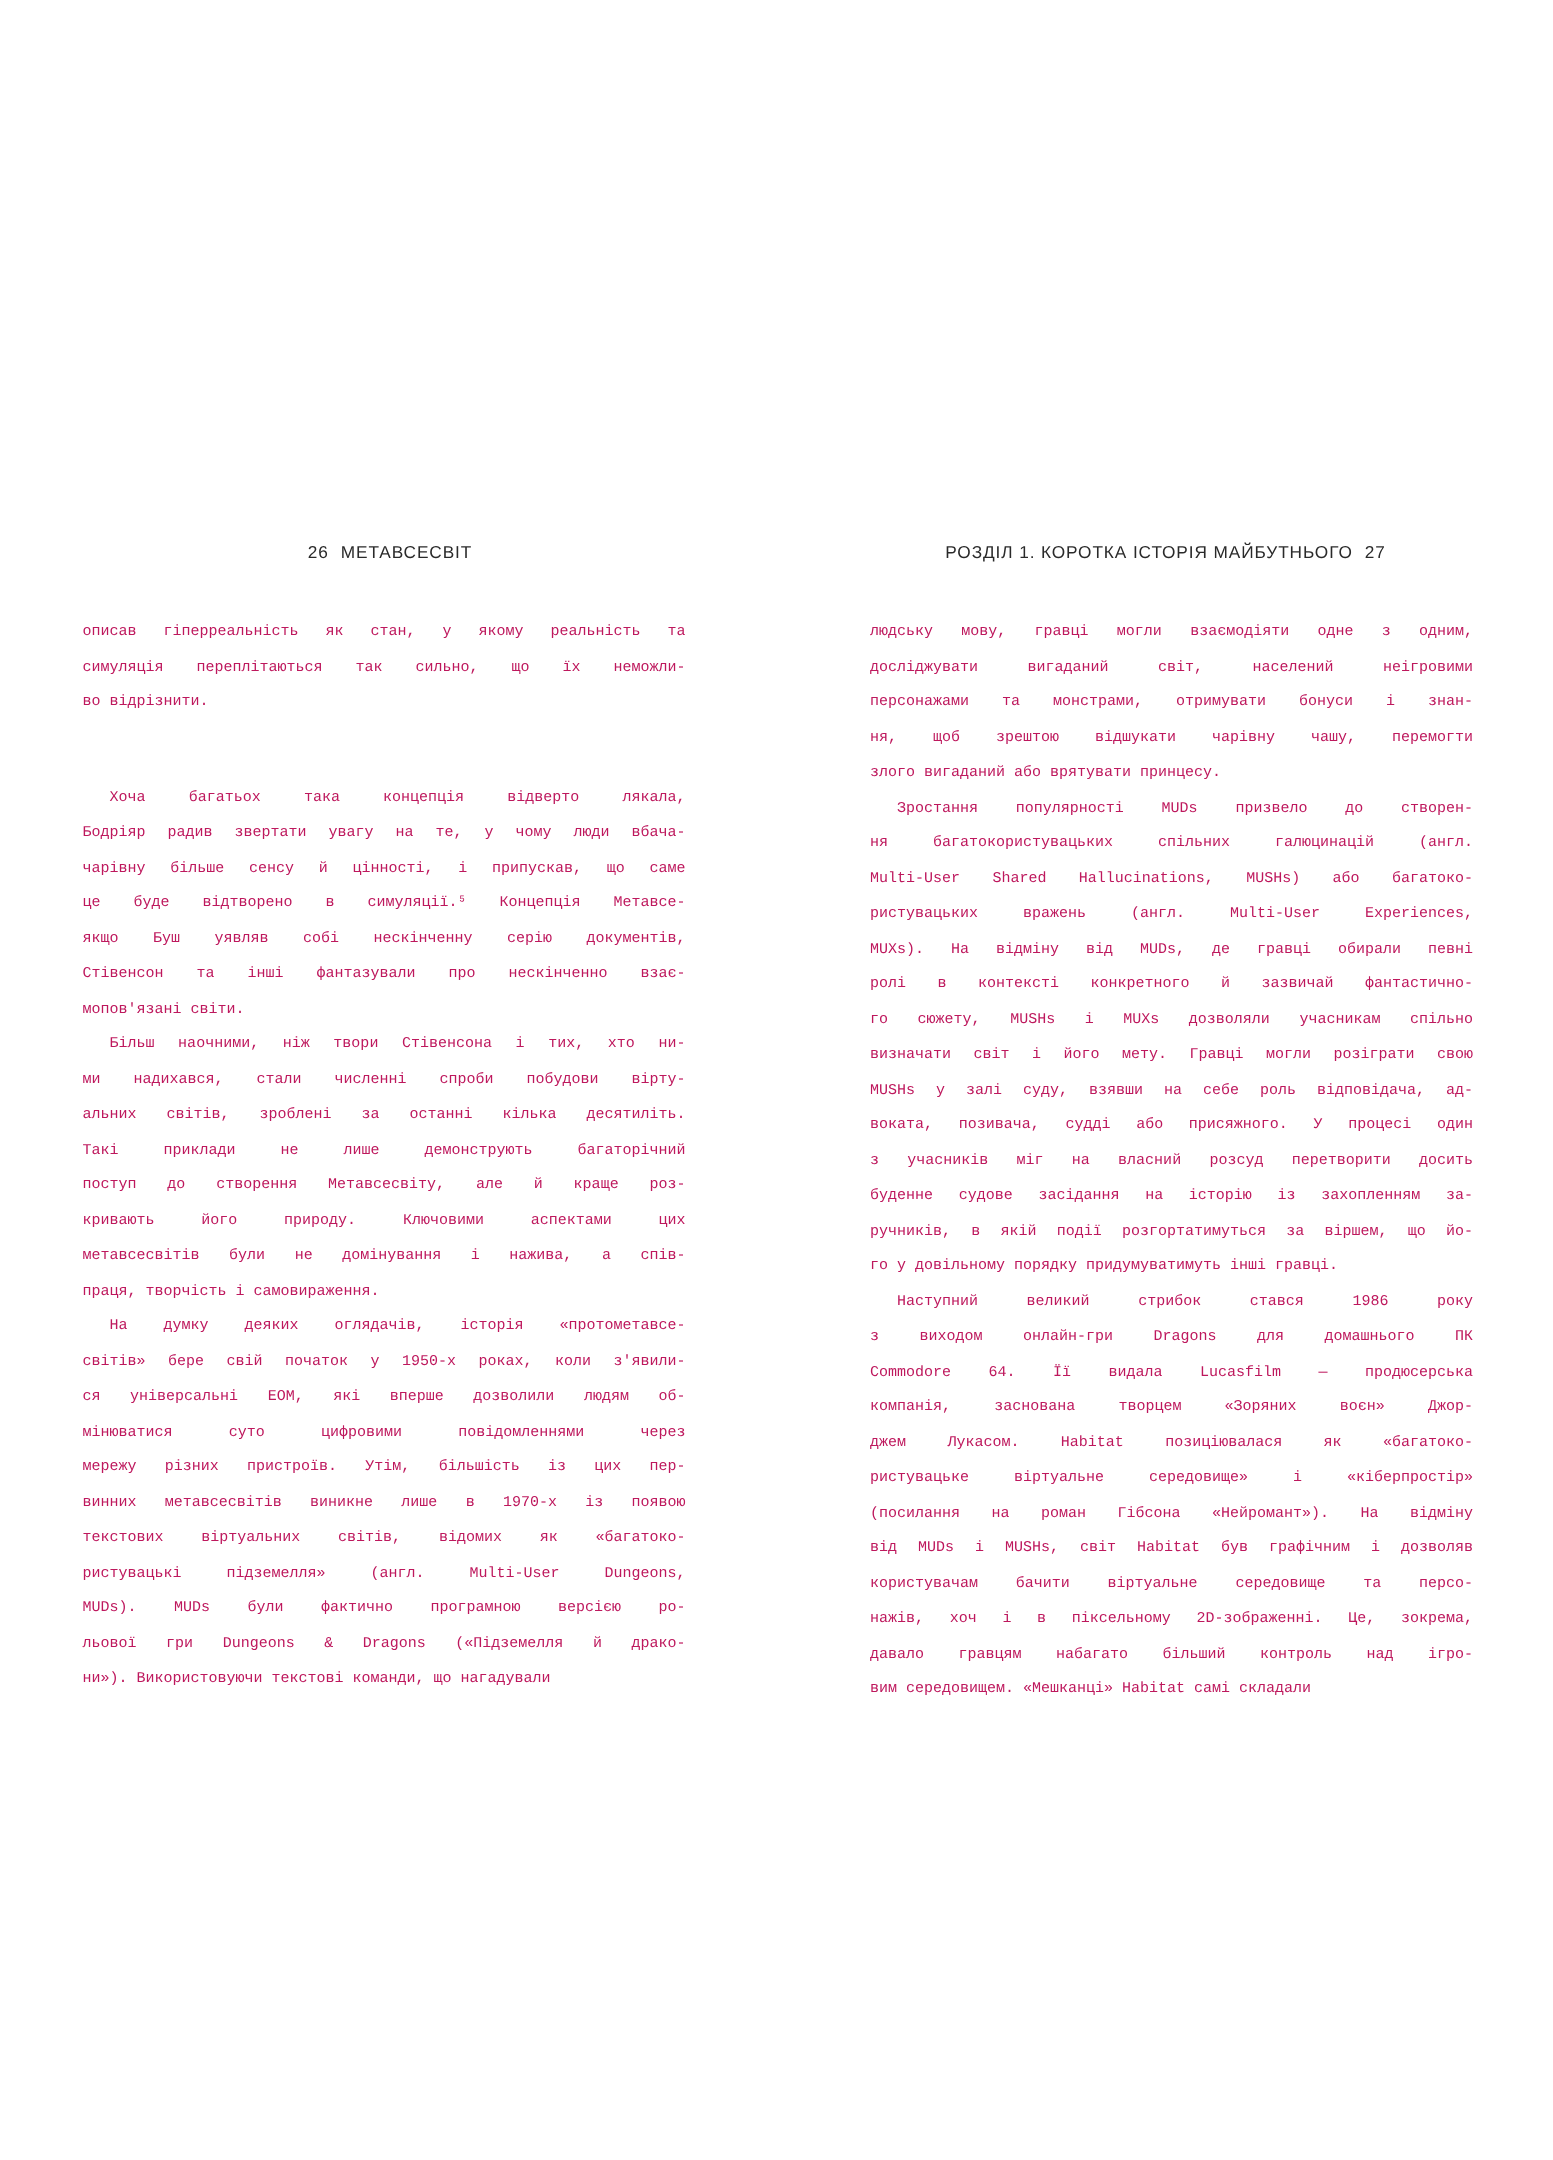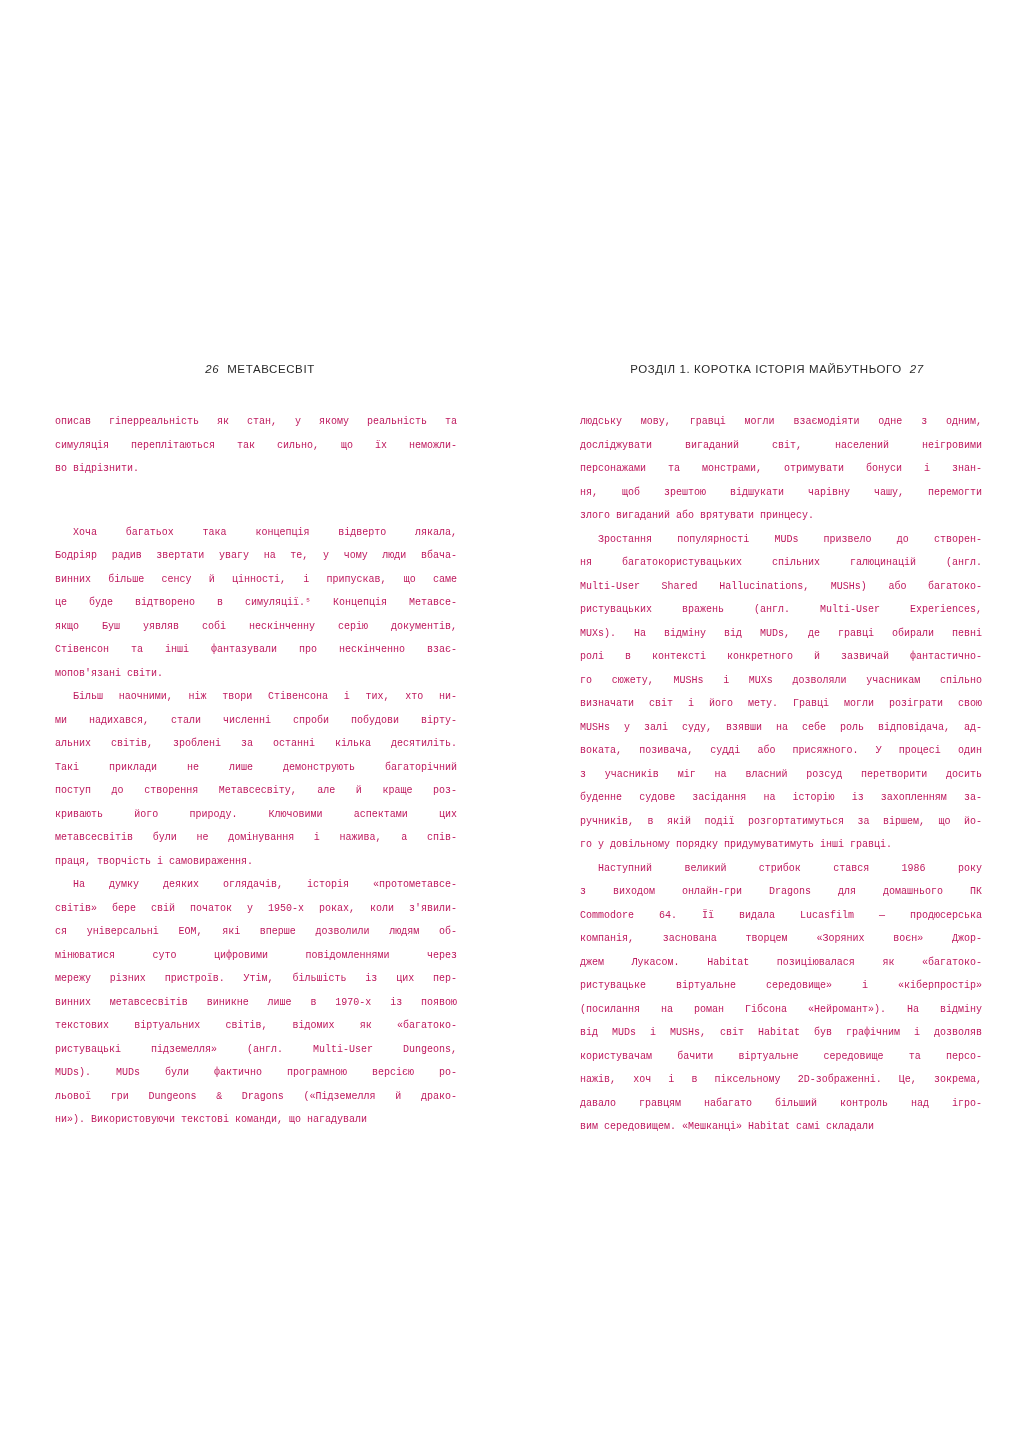--- a/index.html
+++ b/index.html
@@ -7,21 +7,21 @@
   .spread { position: absolute; left: 0; top: 0; width: 1035px; height: 1440px; }
   .page { position: absolute; top: 0; height: 1440px; }
   .page.left { left: 55px; width: 402px; }
   .page.right { left: 580px; width: 402px; }
   .running-head {
     position: absolute; top: 363px; left: 0; width: 100%;
     font-family: "Liberation Sans", sans-serif;
     font-size: 11.5px; letter-spacing: 0.6px; color: #2a2a2a;
     text-align: center; white-space: nowrap;
   }
-  .running-head .num { margin: 0 8px; font-style: italic; }
+  .running-head .num { margin: 0 8px; }
   .body-text {
     position: absolute; top: 410px; left: 0; width: 100%;
     font-family: Liberation Mono, monospace;
     font-size: 10px; line-height: 23.5px; color: #be185d;
     text-align: justify; hyphens: manual;
   }
   .body-text p { margin: 0; text-indent: 0; }
   .body-text .line { display: block; text-align: justify; text-align-last: justify; white-space: nowrap; overflow: visible; }
   .body-text .line.last { text-align-last: left; }
 </style>
@@ -36,21 +36,21 @@
     </div>
     <div class="body-text" id="left-body">
         <p>
           <span class="line">описав гіперреальність як стан, у якому реальність та</span>
           <span class="line">симуляція переплітаються так сильно, що їх неможли-</span>
           <span class="line last">во відрізнити.</span>
         </p>
         <p>
           <span class="line" style="text-indent: 18px; margin-top: 40px;">Хоча багатьох така концепція відверто лякала,</span>
           <span class="line">Бодріяр радив звертати увагу на те, у чому люди вбача-</span>
-          <span class="line">винних більше сенсу й цінності, і припускав, що саме</span>
+          <span class="line">чарівну більше сенсу й цінності, і припускав, що саме</span>
           <span class="line">це буде відтворено в симуляції.⁵ Концепція Метавсе-</span>
           <span class="line">якщо Буш уявляв собі нескінченну серію документів,</span>
           <span class="line">Стівенсон та інші фантазували про нескінченно взає-</span>
           <span class="line last">мопов'язані світи.</span>
         </p>
         <p>
           <span class="line" style="text-indent: 18px;">Більш наочними, ніж твори Стівенсона і тих, хто ни-</span>
           <span class="line">ми надихався, стали численні спроби побудови вірту-</span>
           <span class="line">альних світів, зроблені за останні кілька десятиліть.</span>
           <span class="line">Такі приклади не лише демонструють багаторічний</span>

